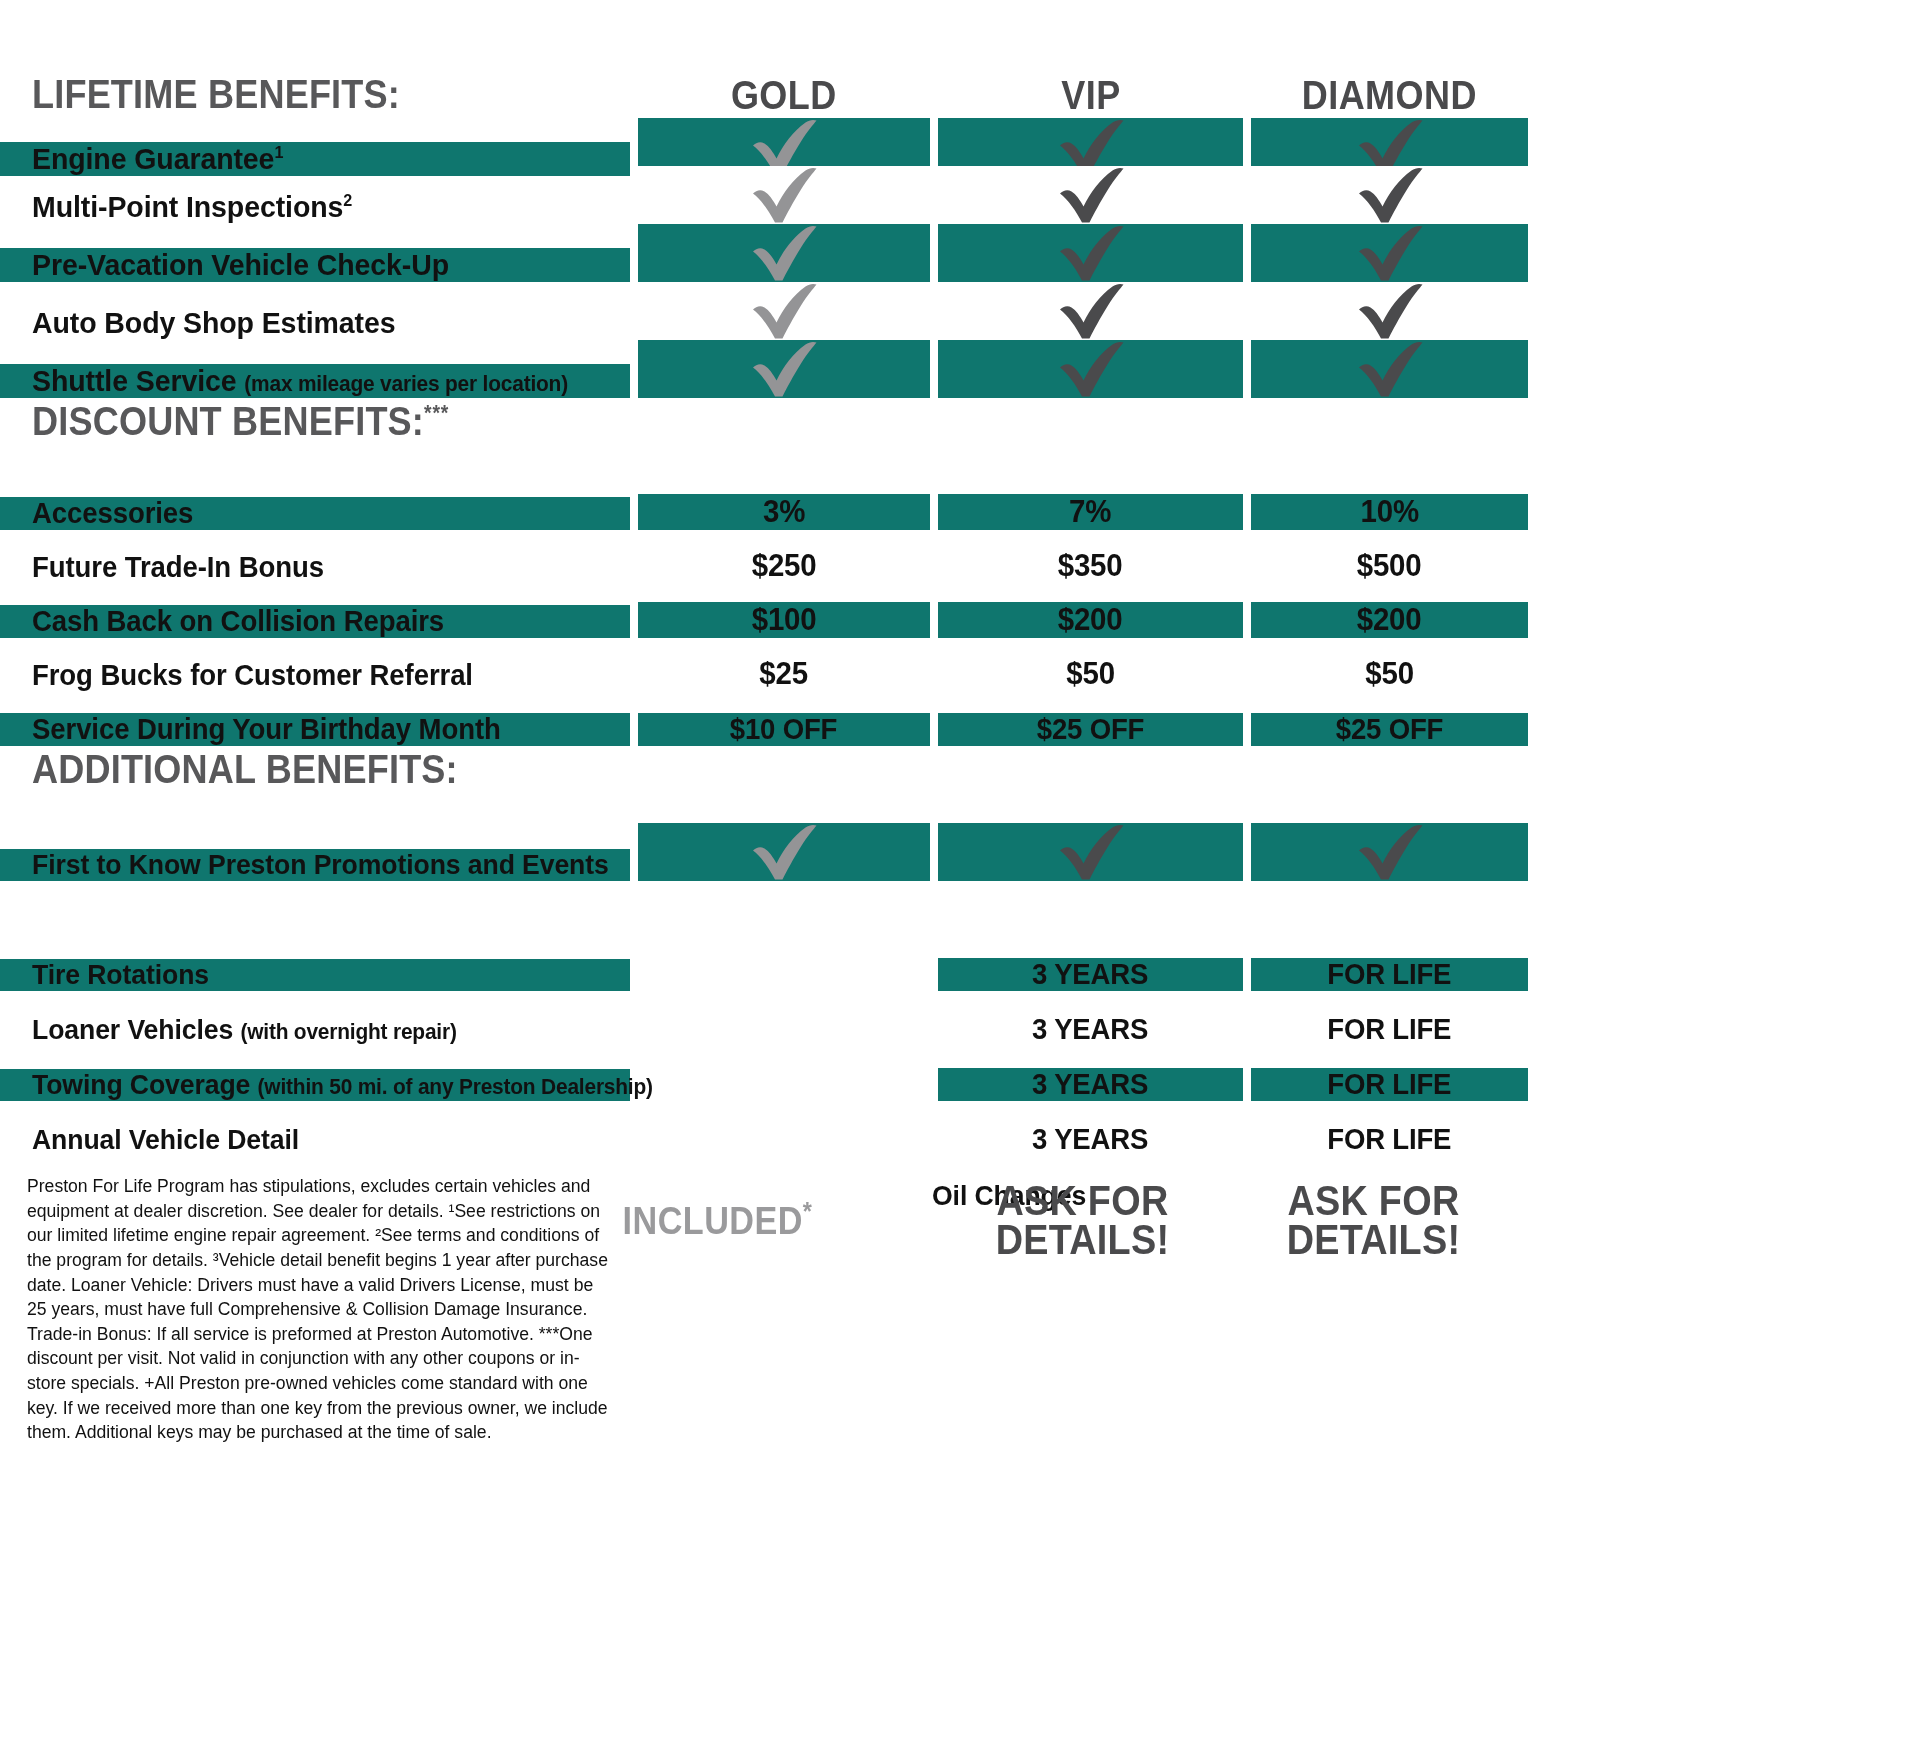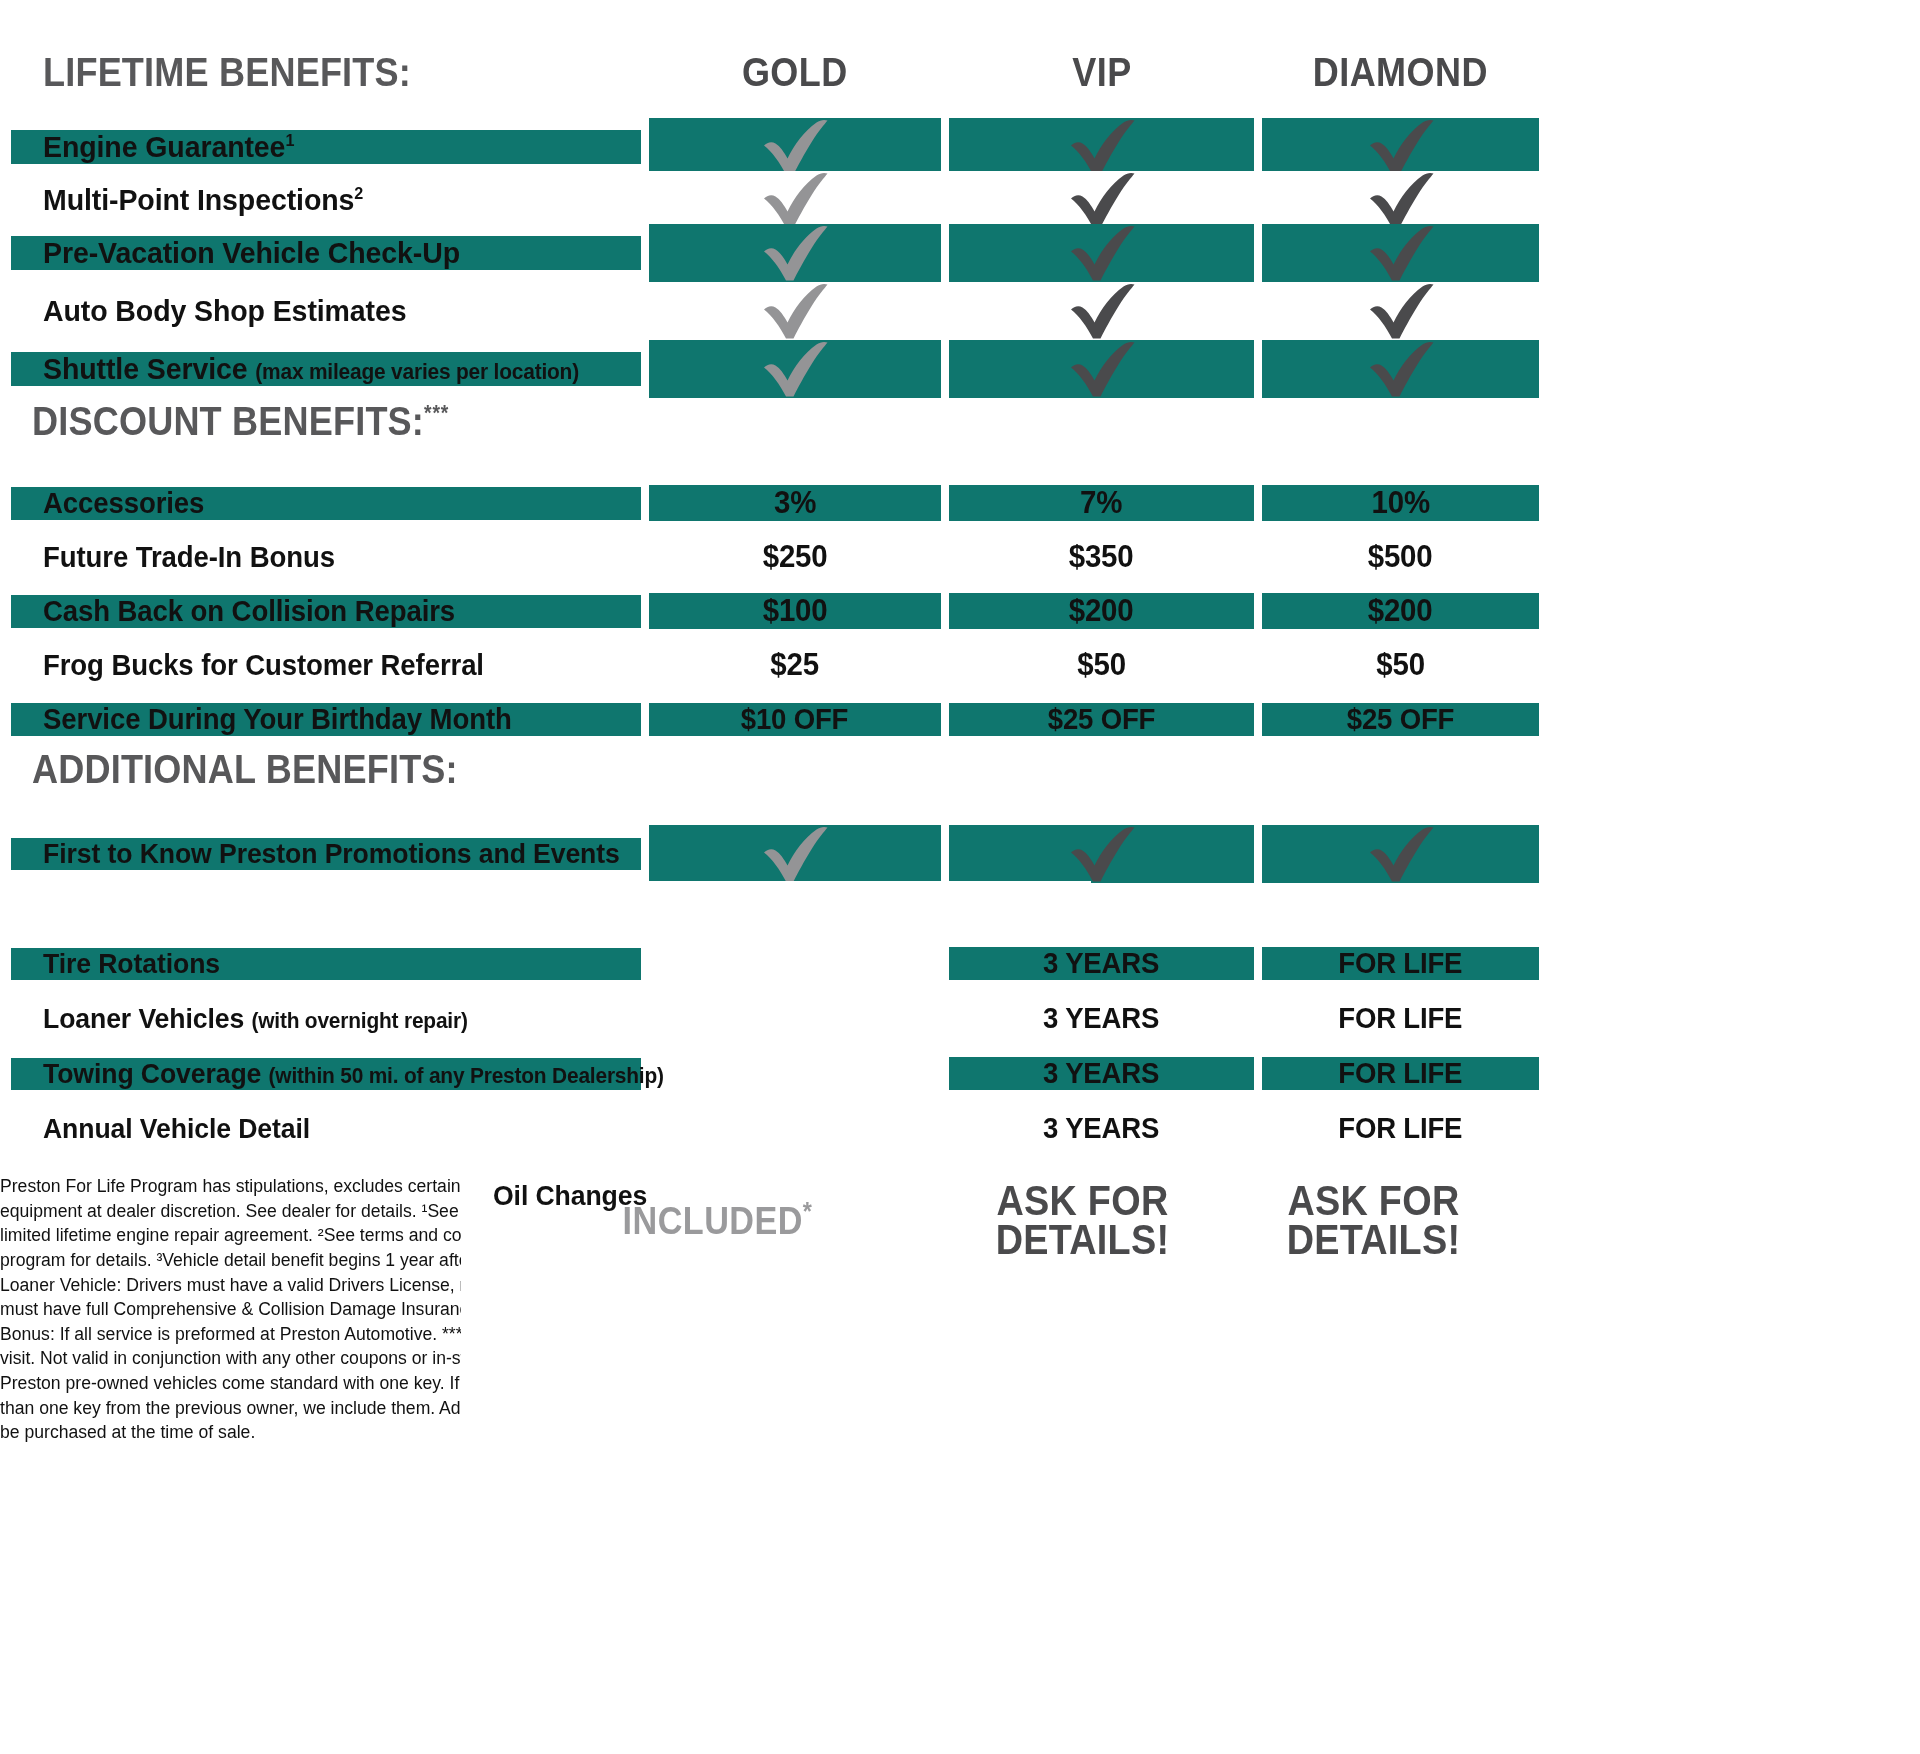--- a/index.html
+++ b/index.html
@@ -17,23 +17,23 @@
   .sheet {
     position: relative;
     width: 1920px;
     height: 1754px;
     background: #ffffff;
   }
 
   
   .row {
     display: flex;
-    align-items: center;
+    align-items: flex-end;
     width: 1530px;
-    margin-left: 11px;
+    margin-left: 0px;
   }
   .c-label   { width: 630px; flex: 0 0 630px; position: relative; }
   .c-gap     { width: 8px;  flex: 0 0 8px; }
   .c-gold    { width: 292px; flex: 0 0 292px; position: relative; }
   .c-vip     { width: 305px; flex: 0 0 305px; position: relative; }
   .c-dia     { width: 277px; flex: 0 0 277px; position: relative; }
 
   .cell {
     display: flex;
     align-items: center;
@@ -118,20 +118,21 @@
 
   
   .footer {
     display: flex;
     width: 1530px;
     margin-top: 18px;
   }
   .fineprint {
     width: 612px;
     flex: 0 0 612px;
+    padding-left: 27px;
     box-sizing: border-box;
     font-size: 17.6px;
     line-height: 1.40;
     color: #111111;
     font-weight: 400;
     text-align: left;
   }
 
   .foot-gold {
     width: 318px; flex: 0 0 318px;

